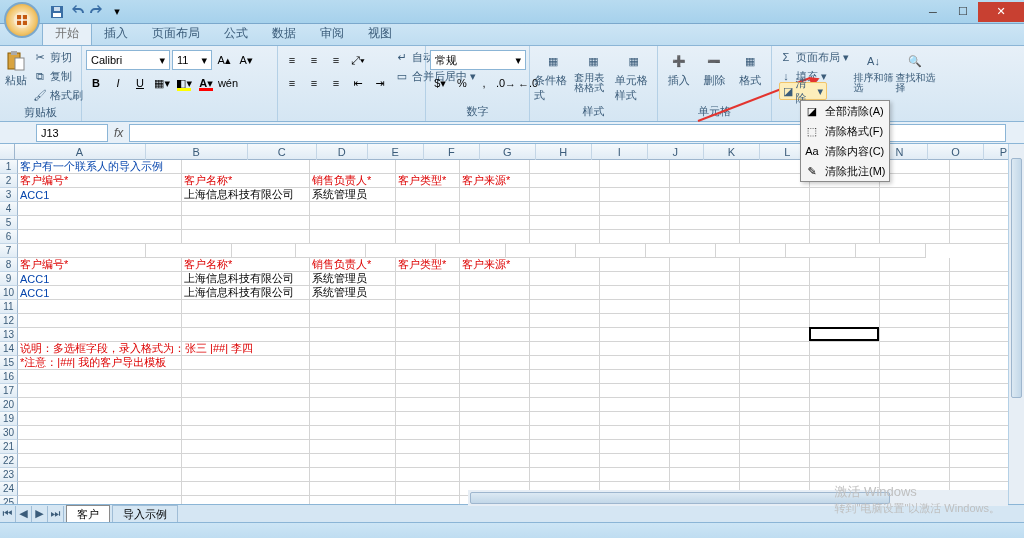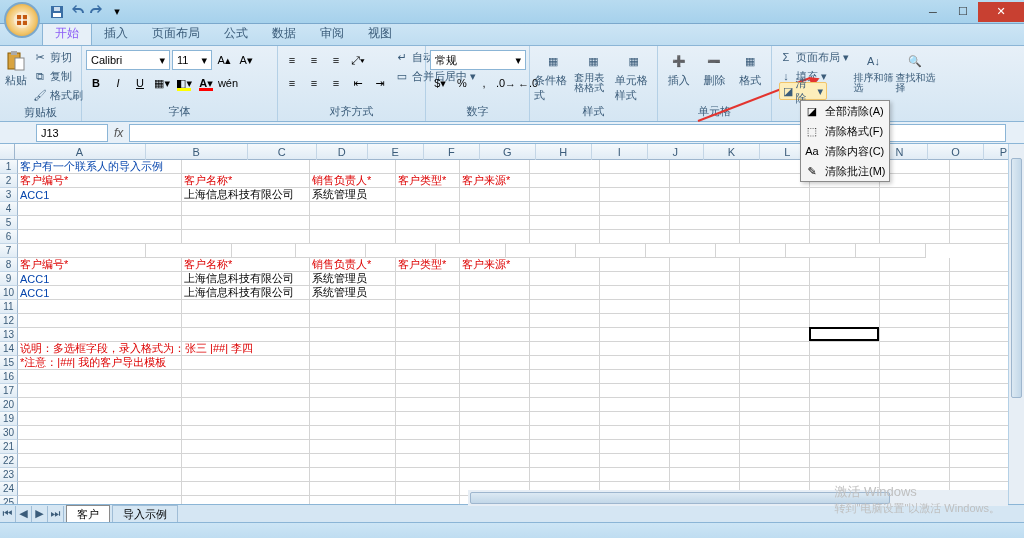--- a/index.html
+++ b/index.html
@@ -12,21 +12,21 @@
 .qat { margin-left: 48px; display: flex; gap: 2px; align-items:center;}
 .qat-btn { width: 18px; height: 18px; display: flex; align-items: center; justify-content: center; cursor: pointer; }
 .title-text { position: absolute; left: 50%; transform: translateX(-50%); font-size: 12px; color: #3b5c7a; white-space: nowrap; }
 .winbtns { margin-left: auto; display: flex; }
 .winbtn { width: 30px; height: 20px; display: flex; align-items: center; justify-content: center; font-size: 11px; color: #333; cursor:pointer;}
 .winbtn.close { background: #c84031; color: #fff; width: 46px; }
 
 
 .ribbon-tabs { height: 22px; background: linear-gradient(#cde5f5,#bfddf1); display: flex; align-items: flex-end; padding-left: 42px; border-bottom: 1px solid #8bb5d6; }
 .ribbon-tab { padding: 3px 12px 3px; font-size: 12px; color: #3b5c7a; cursor: pointer; }
-.ribbon-tab.active { background: #e7f0f8; border: 1px solid #8bb5d6; border-bottom: none; border-radius: 3px 3px 0 0; color:#8b5cf6; }
+.ribbon-tab.active { background: #e7f0f8; border: 1px solid #8bb5d6; border-bottom: none; border-radius: 3px 3px 0 0; color:#737373; }
 
 
 .ribbon { height: 76px; background: linear-gradient(#e7f0f8,#d5e6f3); border-bottom: 1px solid #8bb5d6; display: flex; }
 .group { border-right: 1px solid #b4d0e6; padding: 2px 4px 0; display: flex; flex-direction: column; justify-content: space-between; }
 .group-body { display:flex; gap:2px; align-items:flex-start; flex:1;}
 .group-label { font-size: 11px; color: #3b5c7a; text-align: center; padding: 1px 0 2px; }
 .big-btn { width: 40px; display: flex; flex-direction: column; align-items: center; gap: 1px; font-size: 11px; color: #3b5c7a; cursor:pointer; padding-top:2px;}
 .big-btn .ico { width: 24px; height: 22px; display: flex; align-items: center; justify-content: center; }
 .stack { display:flex; flex-direction:column; gap:1px; }
 .mini { height: 18px; display: flex; align-items: center; gap: 3px; font-size: 11px; color: #3b5c7a; padding: 0 3px; cursor:pointer; white-space:nowrap;}
@@ -185,21 +185,20 @@
           </div>
         <div class="sq">
             <u>U</u>
           </div>
         <div class="sq">▦▾</div>
         <div class="sq" style="position:relative"><span>◧</span><span style="position:absolute;bottom:1px;left:2px;right:2px;height:3px;background:#ffff00"></span>▾</div>
         <div class="sq" style="position:relative"><b>A</b><span style="position:absolute;bottom:1px;left:2px;right:2px;height:3px;background:#ff0000"></span>▾</div>
         <div class="sq">wén</div>
       </div>
     </div>
-    <div class="group-label">字体</div>
   </div>
 
   <div class="group" style="width:148px">
     <div class="group-body">
       <div class="stack" style="gap:3px;padding-top:2px;">
         <div class="font-row">
           <div class="sq">≡</div>
           <div class="sq">≡</div>
           <div class="sq">≡</div>
           <div class="sq">⤢▾</div>
@@ -213,21 +212,20 @@
         </div>
       </div>
       <div class="stack">
         <div class="mini">
             <span class="mico">↵</span>
             <span>自动换行</span>
           </div>
         <div class="mini"><span class="mico">▭</span><span>合并后居中</span>▾</div>
       </div>
     </div>
-    <div class="group-label">对齐方式</div>
   </div>
 
   <div class="group" style="width:104px">
     <div class="group-body" style="flex-direction:column;gap:3px;padding-top:2px;">
       <div class="combo" style="width:96px">
           <span>常规</span>
           <span style="margin-left:auto">▾</span>
         </div>
       <div class="font-row">
         <div class="sq">$▾</div>

